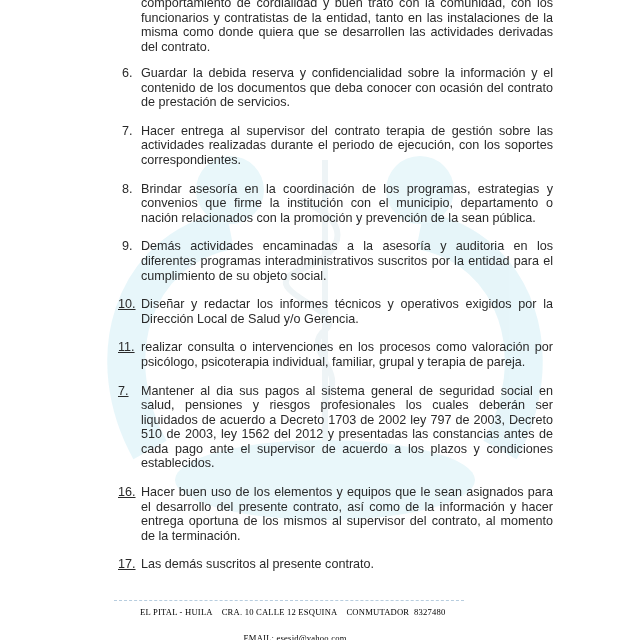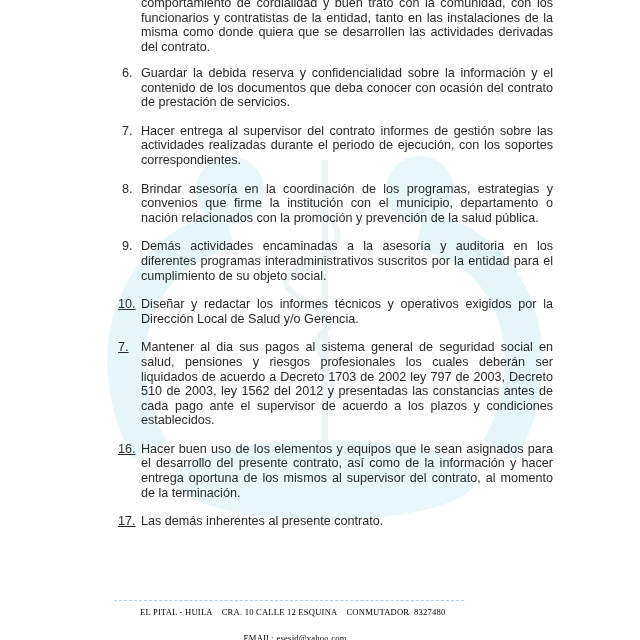--- a/index.html
+++ b/index.html
@@ -73,45 +73,49 @@
 <div class="page">
   <div class="intro">comportamiento de cordialidad y buen trato con la comunidad, con los funcionarios y contratistas de la entidad, tanto en las instalaciones de  la misma como donde quiera que se desarrollen las actividades derivadas del contrato.</div>
 
   <div class="list">
     <div class="item">
       <span class="num">6.</span>
       <span>Guardar la debida reserva y confidencialidad sobre la información y el contenido de los documentos que deba conocer con ocasión del contrato de prestación de servicios.</span>
     </div>
     <div class="item">
       <span class="num">7.</span>
-      <span>Hacer entrega al supervisor del contrato informes de gestión sobre las actividades realizadas durante el periodo de ejecución, con los soportes correspondientes.</span>
+      <span>Hacer entrega al supervisor del contrato terapia de gestión sobre las actividades realizadas durante el periodo de ejecución, con los soportes correspondientes.</span>
     </div>
     <div class="item">
       <span class="num">8.</span>
-      <span>Brindar asesoría en la coordinación de los programas, estrategias y convenios que firme la institución con el municipio, departamento o nación relacionados con la promoción y prevención de la salud pública.</span>
+      <span>Brindar asesoría en la coordinación de los programas, estrategias y convenios que firme la institución con el municipio, departamento o nación relacionados con la promoción y prevención de la sean pública.</span>
     </div>
     <div class="item">
       <span class="num">9.</span>
       <span>Demás actividades encaminadas a la asesoría y auditoria en los diferentes programas interadministrativos suscritos por la entidad para el cumplimiento de su objeto social.</span>
     </div>
     <div class="item">
       <span class="num two">10.</span>
       <span>Diseñar y redactar los informes técnicos y operativos exigidos por la Dirección Local de Salud y/o Gerencia.</span>
+    </div>
+    <div class="item">
+      <span class="num two">11.</span>
+      <span>realizar consulta o intervenciones en los procesos como valoración por psicólogo, psicoterapia individual, familiar, grupal y terapia de pareja.</span>
     </div>
     <div class="item">
       <span class="num two">7.</span>
       <span>Mantener al dia sus pagos al sistema general de seguridad social en salud, pensiones y riesgos profesionales los cuales deberán ser liquidados de acuerdo a Decreto 1703 de 2002 ley 797 de 2003, Decreto 510 de 2003, ley 1562 del 2012 y presentadas las constancias antes de cada pago ante el supervisor de acuerdo a los plazos y condiciones establecidos.</span>
     </div>
     <div class="item">
       <span class="num two">16.</span>
       <span>Hacer buen uso de los elementos y equipos que le sean asignados para el desarrollo del presente contrato, así como de la información y hacer entrega oportuna de los mismos al supervisor del contrato, al momento de la terminación.</span>
     </div>
     <div class="item">
       <span class="num two">17.</span>
-      <span>Las demás inherentes al presente contrato.</span>
+      <span>Las demás suscritos al presente contrato.</span>
     </div>
   </div>
 
   <div class="footer">
     <div class="footer-rule"></div>
     <div class="footer-line1">EL PITAL - HUILA    CRA. 10 CALLE 12 ESQUINA    CONMUTADOR  8327480</div>
     <div class="footer-line2">EMAIL: esesjd@yahoo.com</div>
   </div>
 </div>
 

